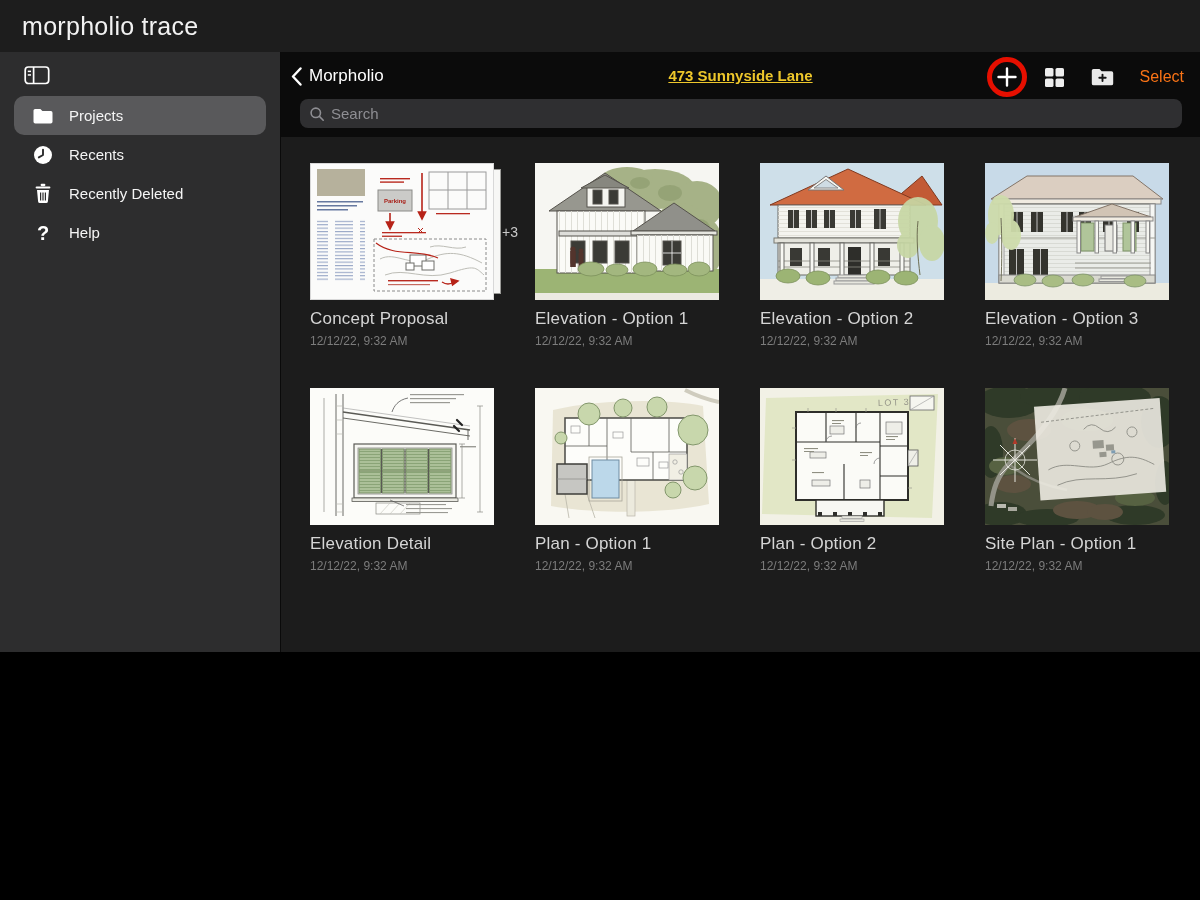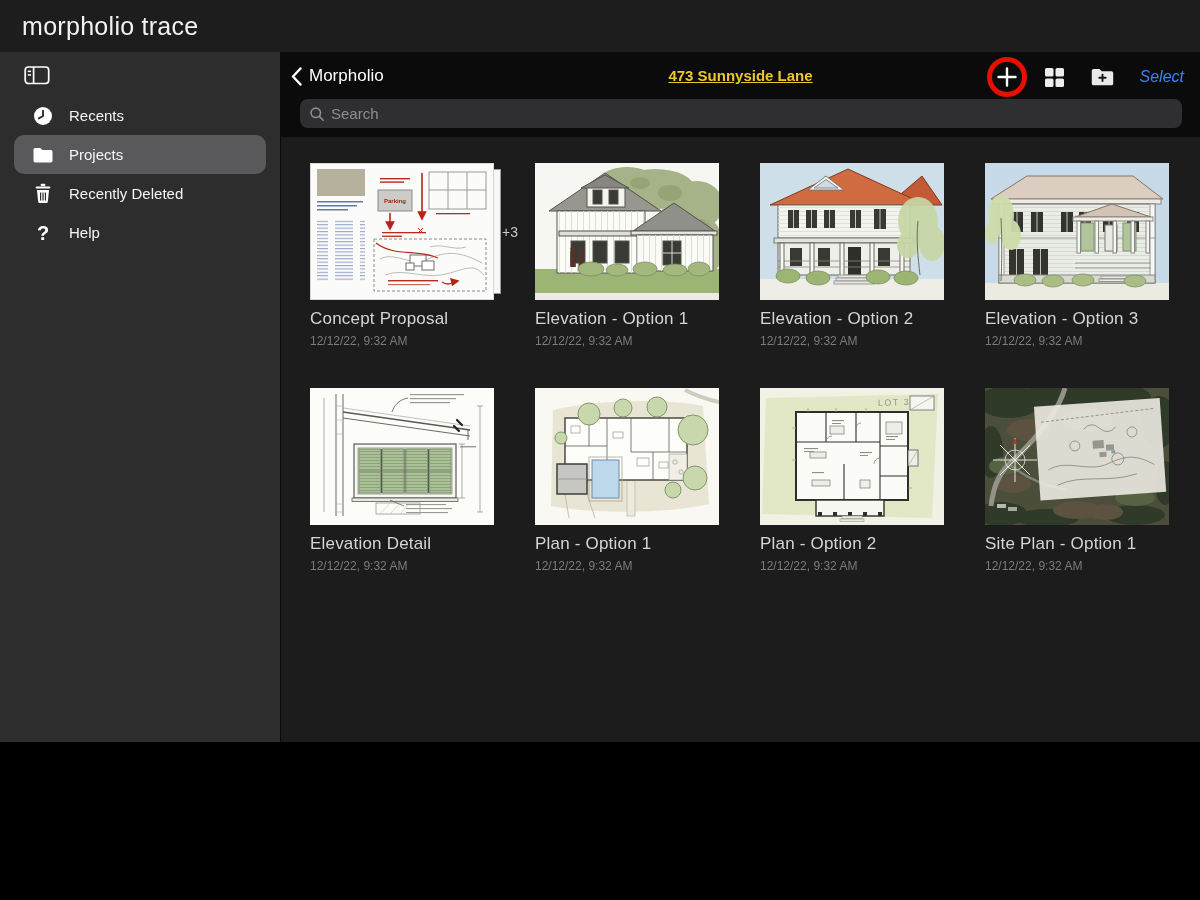--- a/index.html
+++ b/index.html
@@ -1,18 +1,18 @@
 <!DOCTYPE html>
 <html><head>
 <meta charset="utf-8">
 <style>
   * { margin:0; padding:0; box-sizing:border-box; }
   html,body { background:#000; }
   body { font-family:"Liberation Sans", sans-serif; -webkit-font-smoothing:antialiased; }
-  .screen { position:relative; width:1200px; height:742px; background:#1c1c1c; overflow:hidden; }
+  .screen { position:relative; width:1200px; height:652px; background:#1c1c1c; overflow:hidden; }
 
   
   .app-header { position:absolute; top:0; left:0; width:1200px; height:52px; background:#1d1d1d; }
   .logo { position:absolute; left:22px; top:0; height:52px; display:flex; align-items:center; font-size:25px; color:#f2f2f2; letter-spacing:0.3px; }
   .logo-light { font-weight:400; }
   .logo-bold { font-weight:400; margin-left:7px; }
 
   
   .sidebar { position:absolute; top:52px; left:0; width:281px; bottom:0; background:#2d2d2e; border-right:1px solid #0a0a0a; }
   .sidebar-toggle { position:absolute; top:10px; left:24px; width:30px; height:26px; background:none; border:none; cursor:pointer; display:flex; align-items:center; }
@@ -23,21 +23,21 @@
   .q-glyph { font-size:20px; font-weight:700; color:#fff; line-height:1; }
 
   
   .content { position:absolute; top:52px; left:281px; right:0; bottom:0; background:#1c1c1c; }
   .topbar { position:absolute; top:0; left:0; right:0; height:85px; background:#0b0b0b; }
   .back-btn { position:absolute; left:10px; top:9px; height:30px; display:flex; align-items:center; gap:7px; background:none; border:none; color:#fff; font-size:17px; cursor:pointer; font-family:inherit; }
   .folder-title { position:absolute; left:0; right:0; top:15px; text-align:center; font-size:15px; font-weight:700; color:#eec72b; pointer-events:none;text-decoration:underline; }
   .actions { position:absolute; right:16px; top:9px; height:32px; display:flex; align-items:center; gap:25px; }
   .icon-btn { background:none; border:none; cursor:pointer; display:flex; align-items:center; justify-content:center; padding:0; position:relative; }
   .annotation-ring { position:absolute; left:50%; top:50%; width:40px; height:40px; transform:translate(-50%,-50%); border:5px solid #e60f00; border-radius:50%; pointer-events:none; }
-  .select-btn { background:none; border:none; color:#3b82f6; font-size:16px; cursor:pointer; font-family:inherit;font-style:italic; }
+  .select-btn { background:none; border:none; color:#f97316; font-size:16px; cursor:pointer; font-family:inherit; }
   .searchbar { position:absolute; left:19px; right:18px; top:47px; height:29px; background:#2f2f31; border-radius:8px; display:flex; align-items:center; padding:0 9px; }
   .searchbar input { flex:1; background:transparent; border:none; outline:none; color:#e3e3e3; font-size:15px; margin-left:6px; font-family:inherit; }
   .searchbar input::placeholder { color:#8e8e93; }
 
   
   .grid { position:absolute; top:85px; left:0; right:0; bottom:0; }
   .card { position:absolute; width:184px; cursor:pointer; }
   .thumb-wrap { position:relative; width:184px; height:137px; }
   .thumb { display:block; width:184px; height:137px; position:relative; z-index:1; }
   .stack-back { position:absolute; left:7px; top:6px; width:184px; height:125px; background:#f7f7f5; border:1px solid #9a9a97; z-index:0; }
@@ -62,36 +62,36 @@
   <aside class="sidebar">
     <button class="sidebar-toggle">
       <svg width="26" height="21" viewBox="0 0 26 21">
         <rect x="1.2" y="2" width="23.5" height="16.5" rx="3.2" fill="none" stroke="#fff" stroke-width="1.7"></rect>
         <line x1="9.6" y1="2" x2="9.6" y2="18.5" stroke="#fff" stroke-width="1.7"></line>
         <rect x="3.8" y="5.6" width="3.2" height="1.5" fill="#fff"></rect>
         <rect x="3.8" y="9.2" width="3.2" height="1.5" fill="#fff"></rect>
       </svg>
     </button>
     <nav class="nav">
+      <div class="nav-item selected">
+        <span class="nav-icon">
+          <svg width="22" height="18" viewBox="0 0 22 18">
+              <path d="M1.5 3.5 a1.6 1.6 0 0 1 1.6 -1.6 h5.3 l2 2.2 h8.5 a1.6 1.6 0 0 1 1.6 1.6 v9 a1.8 1.8 0 0 1 -1.8 1.8 h-15.4 a1.8 1.8 0 0 1 -1.8 -1.8 z" fill="#fff"></path>
+            </svg>
+        </span>
+        <span>Projects</span>
+      </div>
       <div class="nav-item">
         <span class="nav-icon">
           <svg width="20" height="20" viewBox="0 0 20 20">
               <circle cx="10" cy="10" r="9" fill="#fff"></circle>
               <path d="M10 10 V4.6 M10 10 L5.8 12.4" stroke="#2d2d2e" stroke-width="1.9" stroke-linecap="round" fill="none"></path>
             </svg>
         </span>
         <span>Recents</span>
-      </div>
-      <div class="nav-item selected">
-        <span class="nav-icon">
-          <svg width="22" height="18" viewBox="0 0 22 18">
-              <path d="M1.5 3.5 a1.6 1.6 0 0 1 1.6 -1.6 h5.3 l2 2.2 h8.5 a1.6 1.6 0 0 1 1.6 1.6 v9 a1.8 1.8 0 0 1 -1.8 1.8 h-15.4 a1.8 1.8 0 0 1 -1.8 -1.8 z" fill="#fff"></path>
-            </svg>
-        </span>
-        <span>Projects</span>
       </div>
       <div class="nav-item">
         <span class="nav-icon">
           <svg width="20" height="21" viewBox="0 0 20 21">
             <rect x="7.6" y="0.8" width="4.8" height="2.4" rx="1.1" fill="#fff"></rect>
             <rect x="2.6" y="3.4" width="14.8" height="2" rx="1" fill="#fff"></rect>
             <path d="M4 7 h12 l-1.1 11.6 a1.7 1.7 0 0 1 -1.7 1.5 h-6.4 a1.7 1.7 0 0 1 -1.7 -1.5 z" fill="#fff"></path>
             <path d="M7.6 9.4 v8 M10 9.4 v8 M12.4 9.4 v8" stroke="#2d2d2e" stroke-width="1.2"></path>
           </svg>
         </span>

